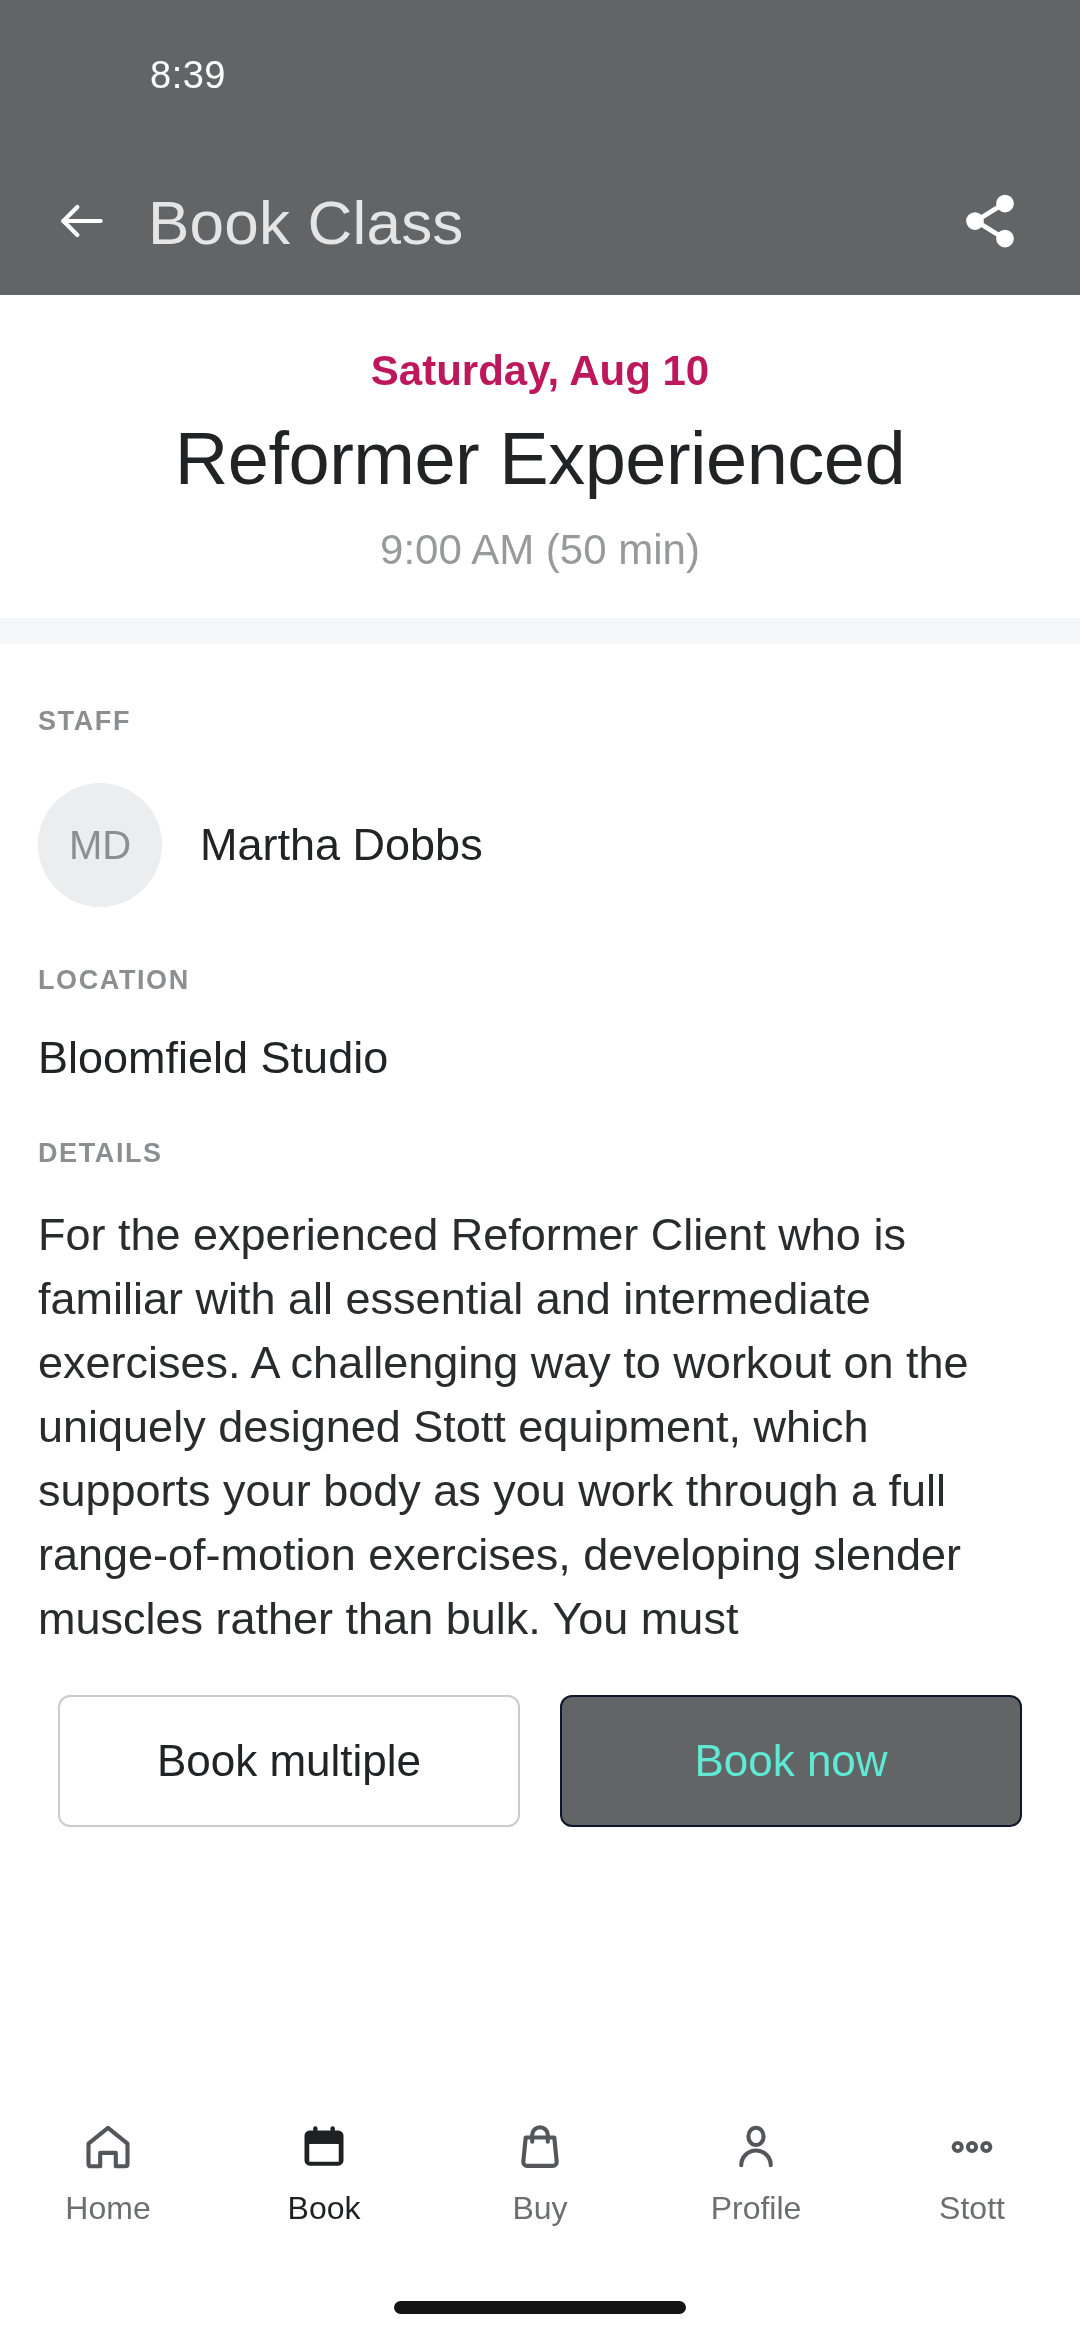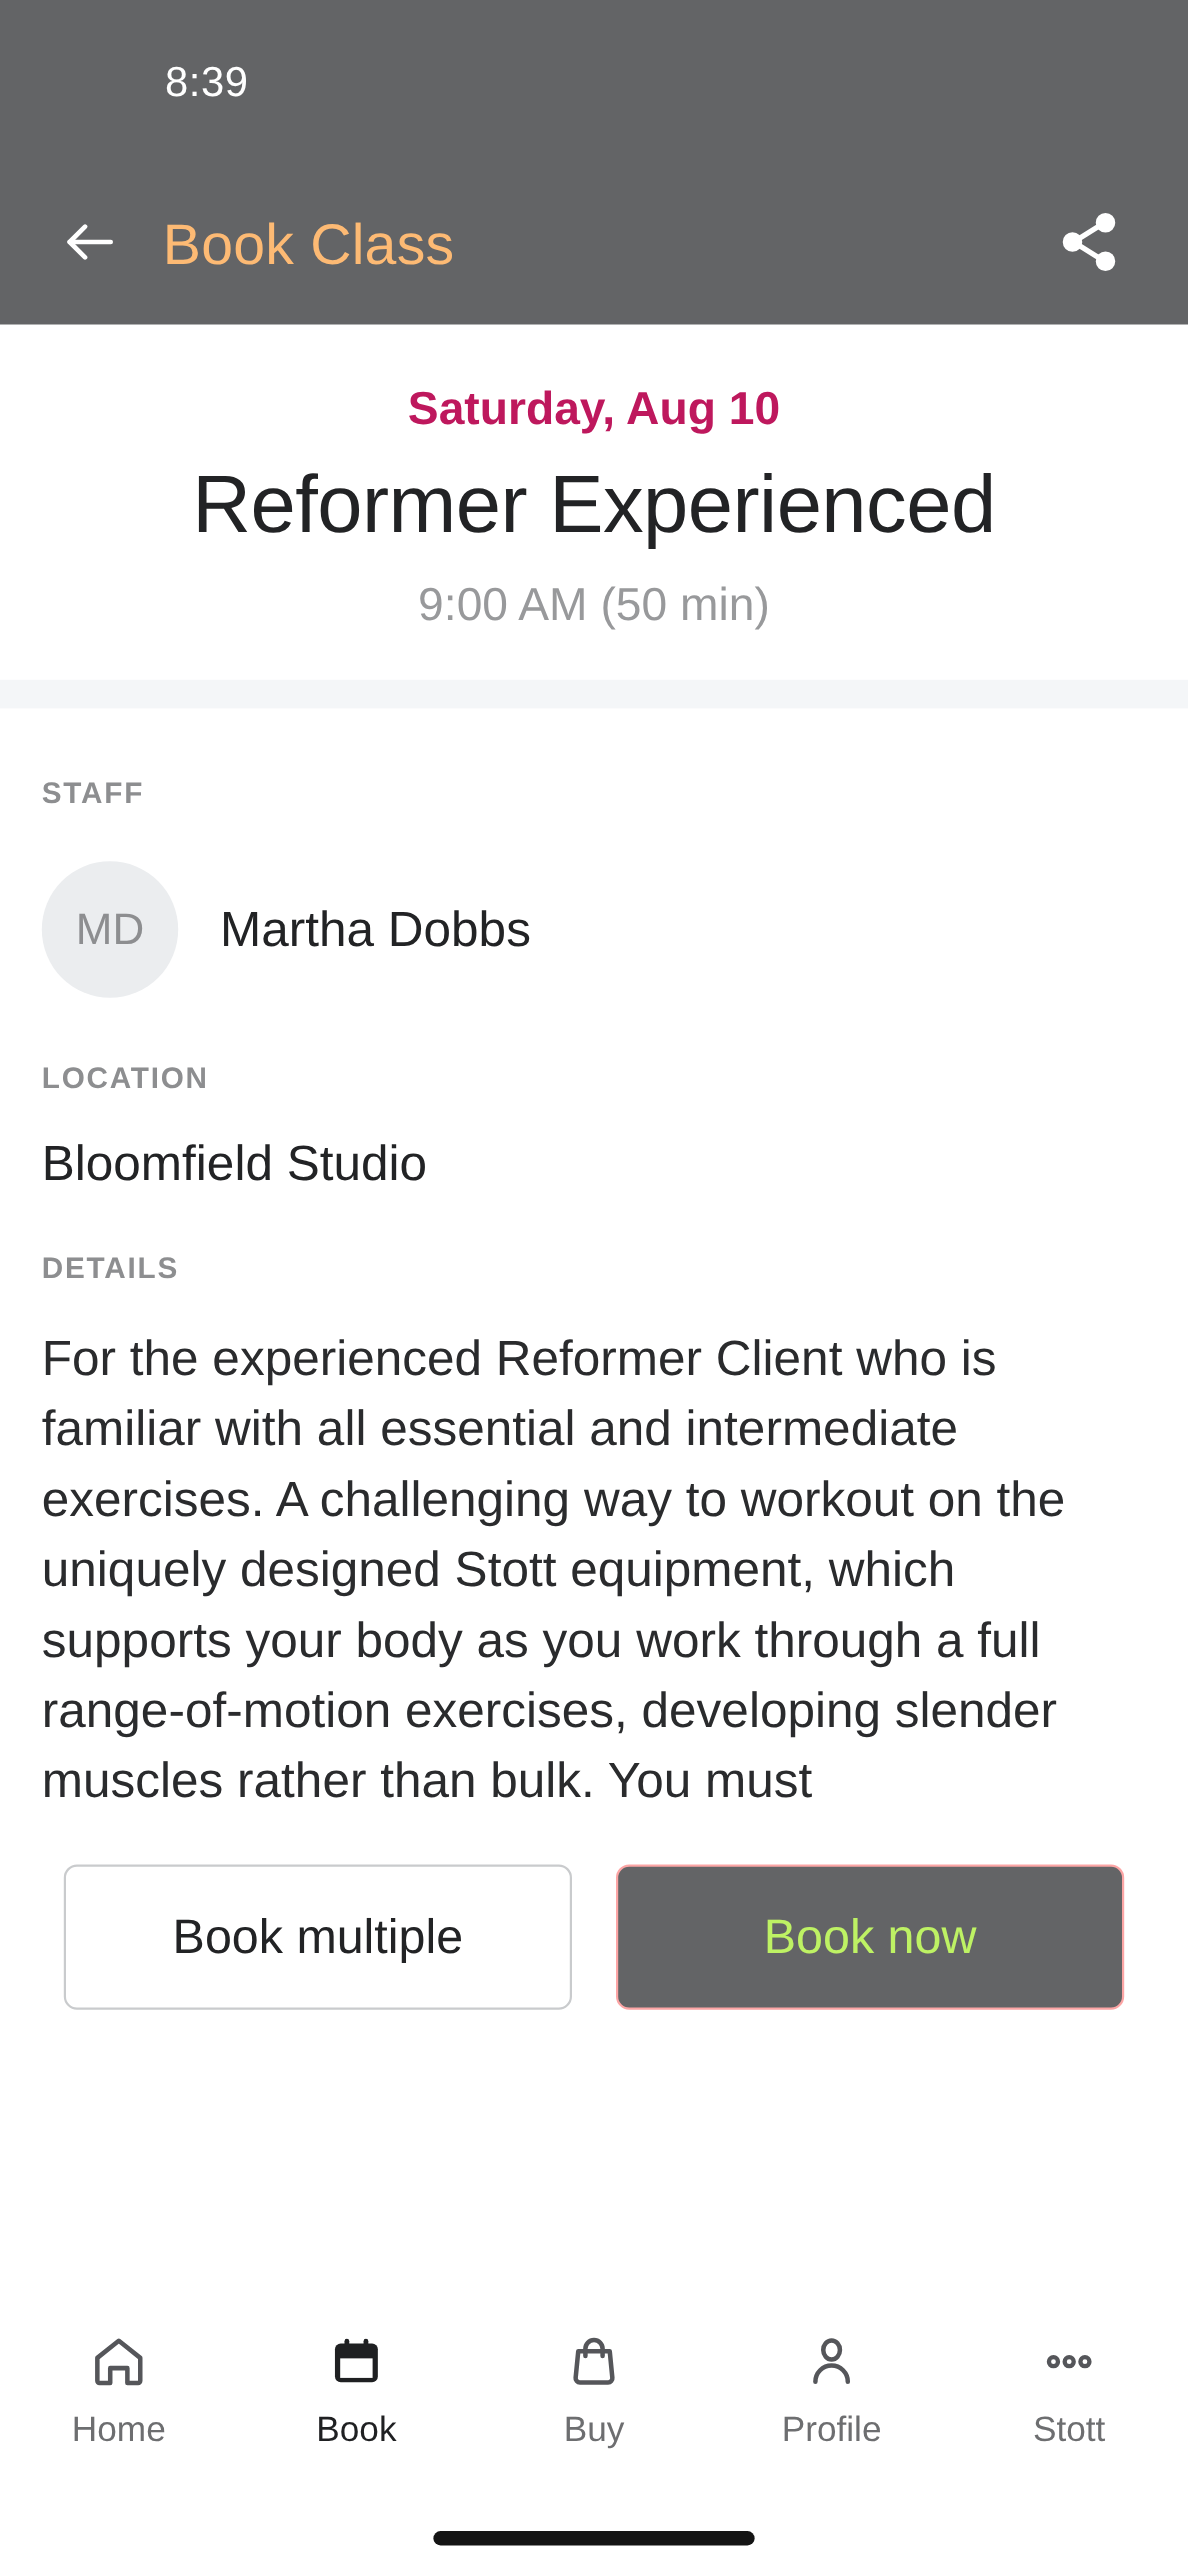--- a/index.html
+++ b/index.html
@@ -39,22 +39,22 @@
     display:flex;
     align-items:center;
     padding:0 48px 0 40px;
   }
   .back-btn {
     width:84px; height:84px;
     display:flex; align-items:center; justify-content:center;
     flex:0 0 auto;
   }
   .appbar-title {
-    color:#fdba74;
-    font-size:52px;
+    color:#e5e5e5;
+    font-size:62px;
     font-weight:400;
     margin-left:24px;
     flex:1 1 auto;
     white-space:nowrap;
     letter-spacing:0.2px;
   }
   .share-btn {
     width:84px; height:84px;
     display:flex; align-items:center; justify-content:center;
     flex:0 0 auto;
@@ -155,22 +155,22 @@
     justify-content:center;
     font-size:44px;
   }
   .btn-outline {
     background:#ffffff;
     border:2px solid #c9cbcd;
     color:#222325;
   }
   .btn-filled {
     background:#636466;
-    border:2px solid #fca5a5;
-    color:#bef264;
+    border:2px solid #0f172a;
+    color:#5eead4;
   }
 
   
   .bottomnav {
     position:absolute;
     left:0; right:0;
     bottom:70px;
     height:160px;
     display:flex;
     align-items:flex-start;

